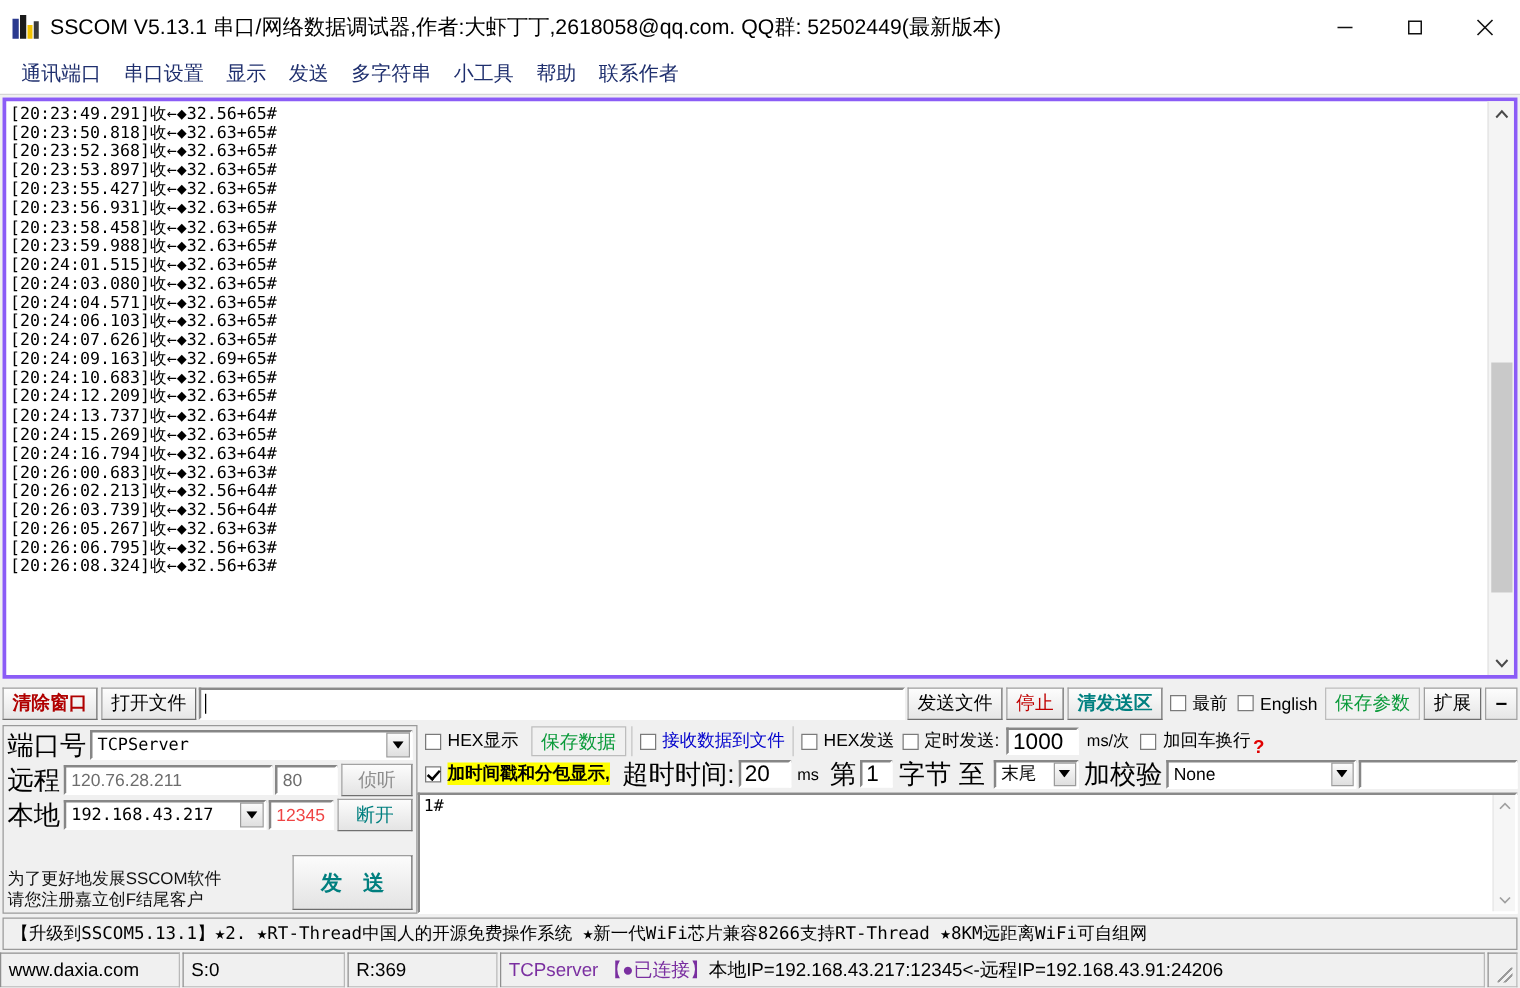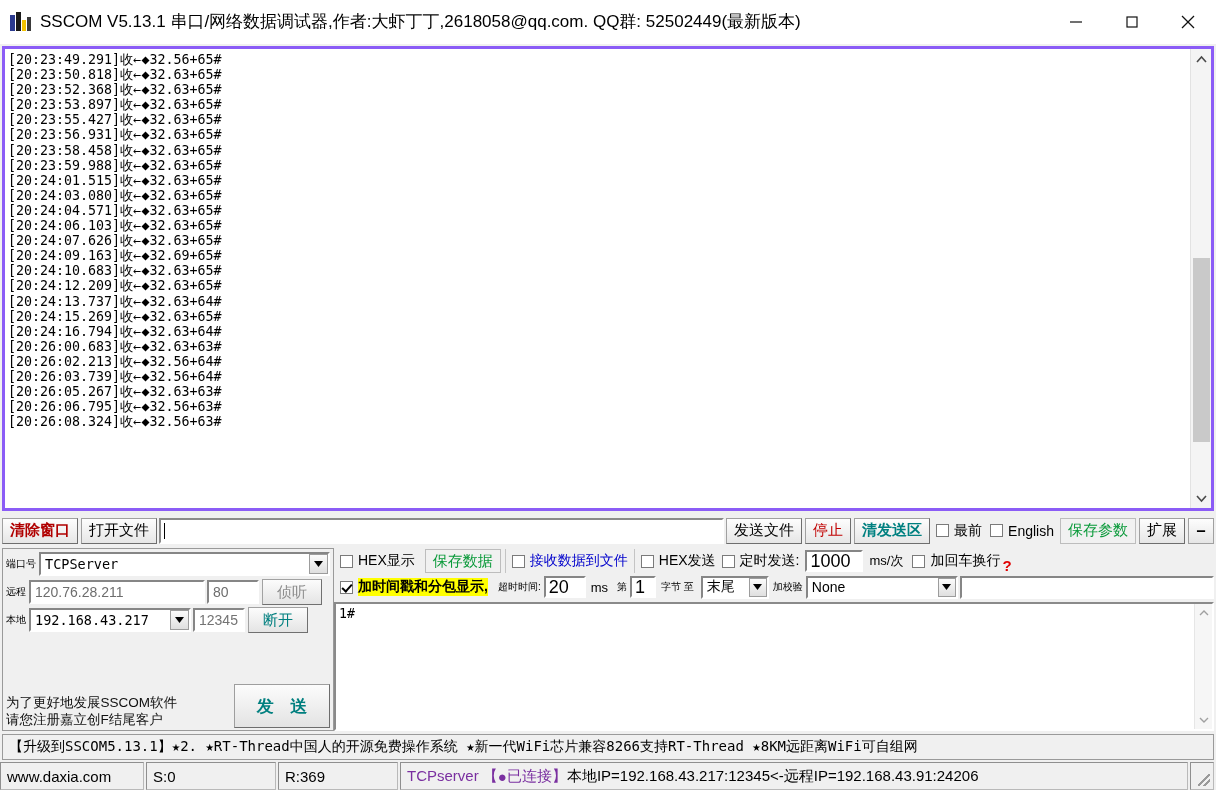--- a/index.html
+++ b/index.html
@@ -187,21 +187,21 @@
   }
   .leftpanel {
     width: 332px;
     flex: 0 0 auto;
     border: 1px solid #9a9a9a;
     background: #f0f0f0;
     padding: 2px 3px;
     display: flex; flex-direction: column;
   }
   .lrow { display: flex; align-items: center; height: 26px; margin-bottom: 2px; }
-  .lbl { font-size: 10px; color: #000; white-space: nowrap; margin-right: 3px; }
+  .lbl { font-size: 21px; color: #000; white-space: nowrap; margin-right: 3px; }
   .combo {
     flex: 1 1 auto; height: 24px;
     border: 2px solid; border-color:#868686 #fff #fff #868686;
     background: #fff;
     display: flex; align-items: center;
     font-family: "DejaVu Sans Mono","Liberation Mono",monospace;
     font-size: 13.5px;
     padding-left: 4px;
     position: relative;
   }
@@ -213,21 +213,21 @@
     display: flex; align-items: center; justify-content: center;
     font-size: 9px;
   }
   .tbox {
     height: 24px;
     border: 2px solid; border-color:#868686 #fff #fff #868686;
     background: #fff;
     display: flex; align-items: center;
     padding-left: 4px;
     font-size: 14px;
-    color: #737373;
+    color: #ef4444;
   }
   .tbox.gray { color: #6d6d6d; background: #fff; }
   .sbtn {
     height: 26px; min-width: 54px;
     border: 1px solid #a2a2a2;
     border-right-color:#707070; border-bottom-color:#707070;
     background: linear-gradient(#fcfcfc,#e4e4e4);
     display:flex; align-items:center; justify-content:center;
     font-size: 15px; white-space: nowrap;
   }
@@ -377,20 +377,30 @@
       </div>
       <div class="win-btn">
         <svg width="18" height="18" viewBox="0 0 18 18">
             <line x1="3" y1="3" x2="15" y2="15" stroke="#111" stroke-width="1.3"></line>
             <line x1="15" y1="3" x2="3" y2="15" stroke="#111" stroke-width="1.3"></line>
           </svg>
       </div>
     </div>
   </div>
 
+  <div class="menubar">
+    <div class="menu-item">通讯端口</div>
+    <div class="menu-item">串口设置</div>
+    <div class="menu-item">显示</div>
+    <div class="menu-item">发送</div>
+    <div class="menu-item">多字符串</div>
+    <div class="menu-item">小工具</div>
+    <div class="menu-item">帮助</div>
+    <div class="menu-item">联系作者</div>
+  </div>
 
   <div class="logwrap">
     <div class="logtext" id="log-text"><div class="logline">[20:23:49.291]收←◆32.56+65#</div><div class="logline">[20:23:50.818]收←◆32.63+65#</div><div class="logline">[20:23:52.368]收←◆32.63+65#</div><div class="logline">[20:23:53.897]收←◆32.63+65#</div><div class="logline">[20:23:55.427]收←◆32.63+65#</div><div class="logline">[20:23:56.931]收←◆32.63+65#</div><div class="logline">[20:23:58.458]收←◆32.63+65#</div><div class="logline">[20:23:59.988]收←◆32.63+65#</div><div class="logline">[20:24:01.515]收←◆32.63+65#</div><div class="logline">[20:24:03.080]收←◆32.63+65#</div><div class="logline">[20:24:04.571]收←◆32.63+65#</div><div class="logline">[20:24:06.103]收←◆32.63+65#</div><div class="logline">[20:24:07.626]收←◆32.63+65#</div><div class="logline">[20:24:09.163]收←◆32.69+65#</div><div class="logline">[20:24:10.683]收←◆32.63+65#</div><div class="logline">[20:24:12.209]收←◆32.63+65#</div><div class="logline">[20:24:13.737]收←◆32.63+64#</div><div class="logline">[20:24:15.269]收←◆32.63+65#</div><div class="logline">[20:24:16.794]收←◆32.63+64#</div><div class="logline">[20:26:00.683]收←◆32.63+63#</div><div class="logline">[20:26:02.213]收←◆32.56+64#</div><div class="logline">[20:26:03.739]收←◆32.56+64#</div><div class="logline">[20:26:05.267]收←◆32.63+63#</div><div class="logline">[20:26:06.795]收←◆32.56+63#</div><div class="logline">[20:26:08.324]收←◆32.56+63#</div></div>
     <div class="vscroll">
       <div class="vs-arrow">
         <svg width="11" height="9" viewBox="0 0 11 9">
             <polyline points="1,7 5.5,2 10,7" fill="none" stroke="#4a4a4a" stroke-width="1.6"></polyline>
           </svg>
       </div>
       <div class="vs-track">

